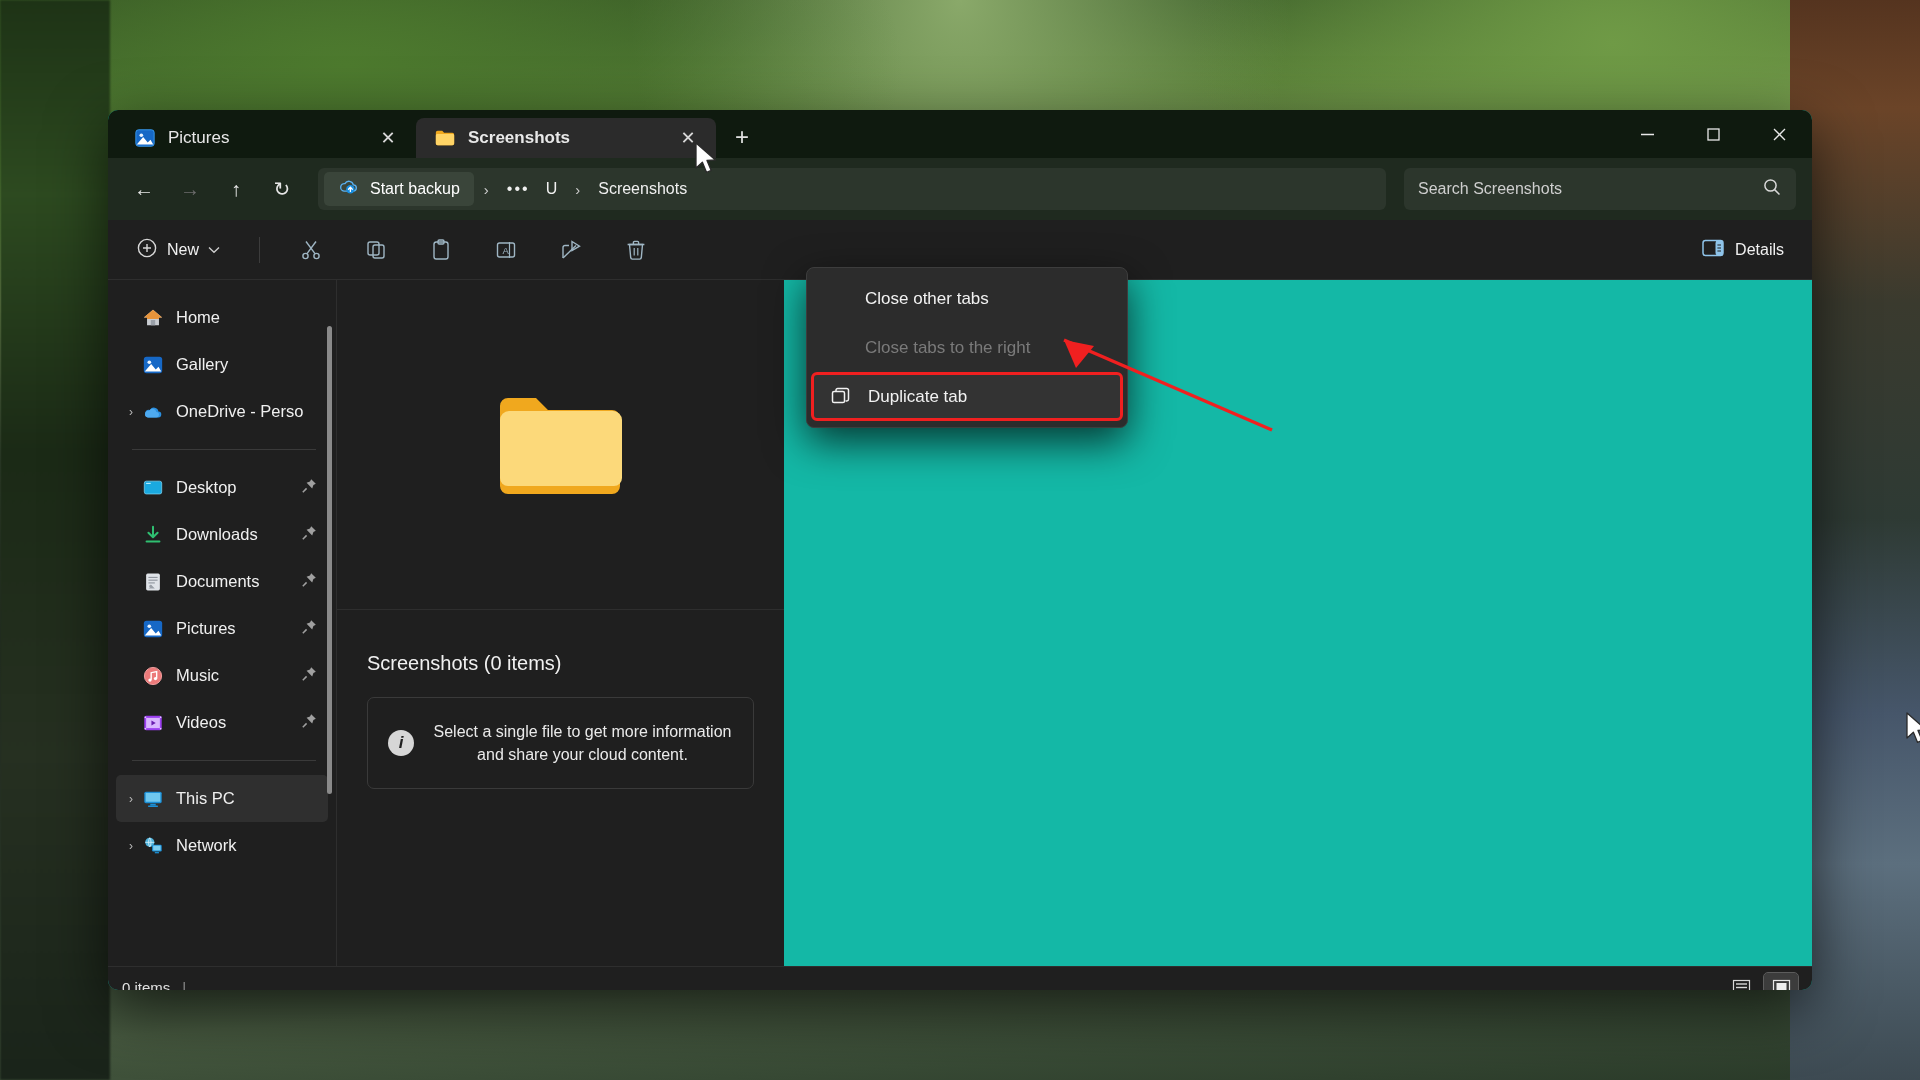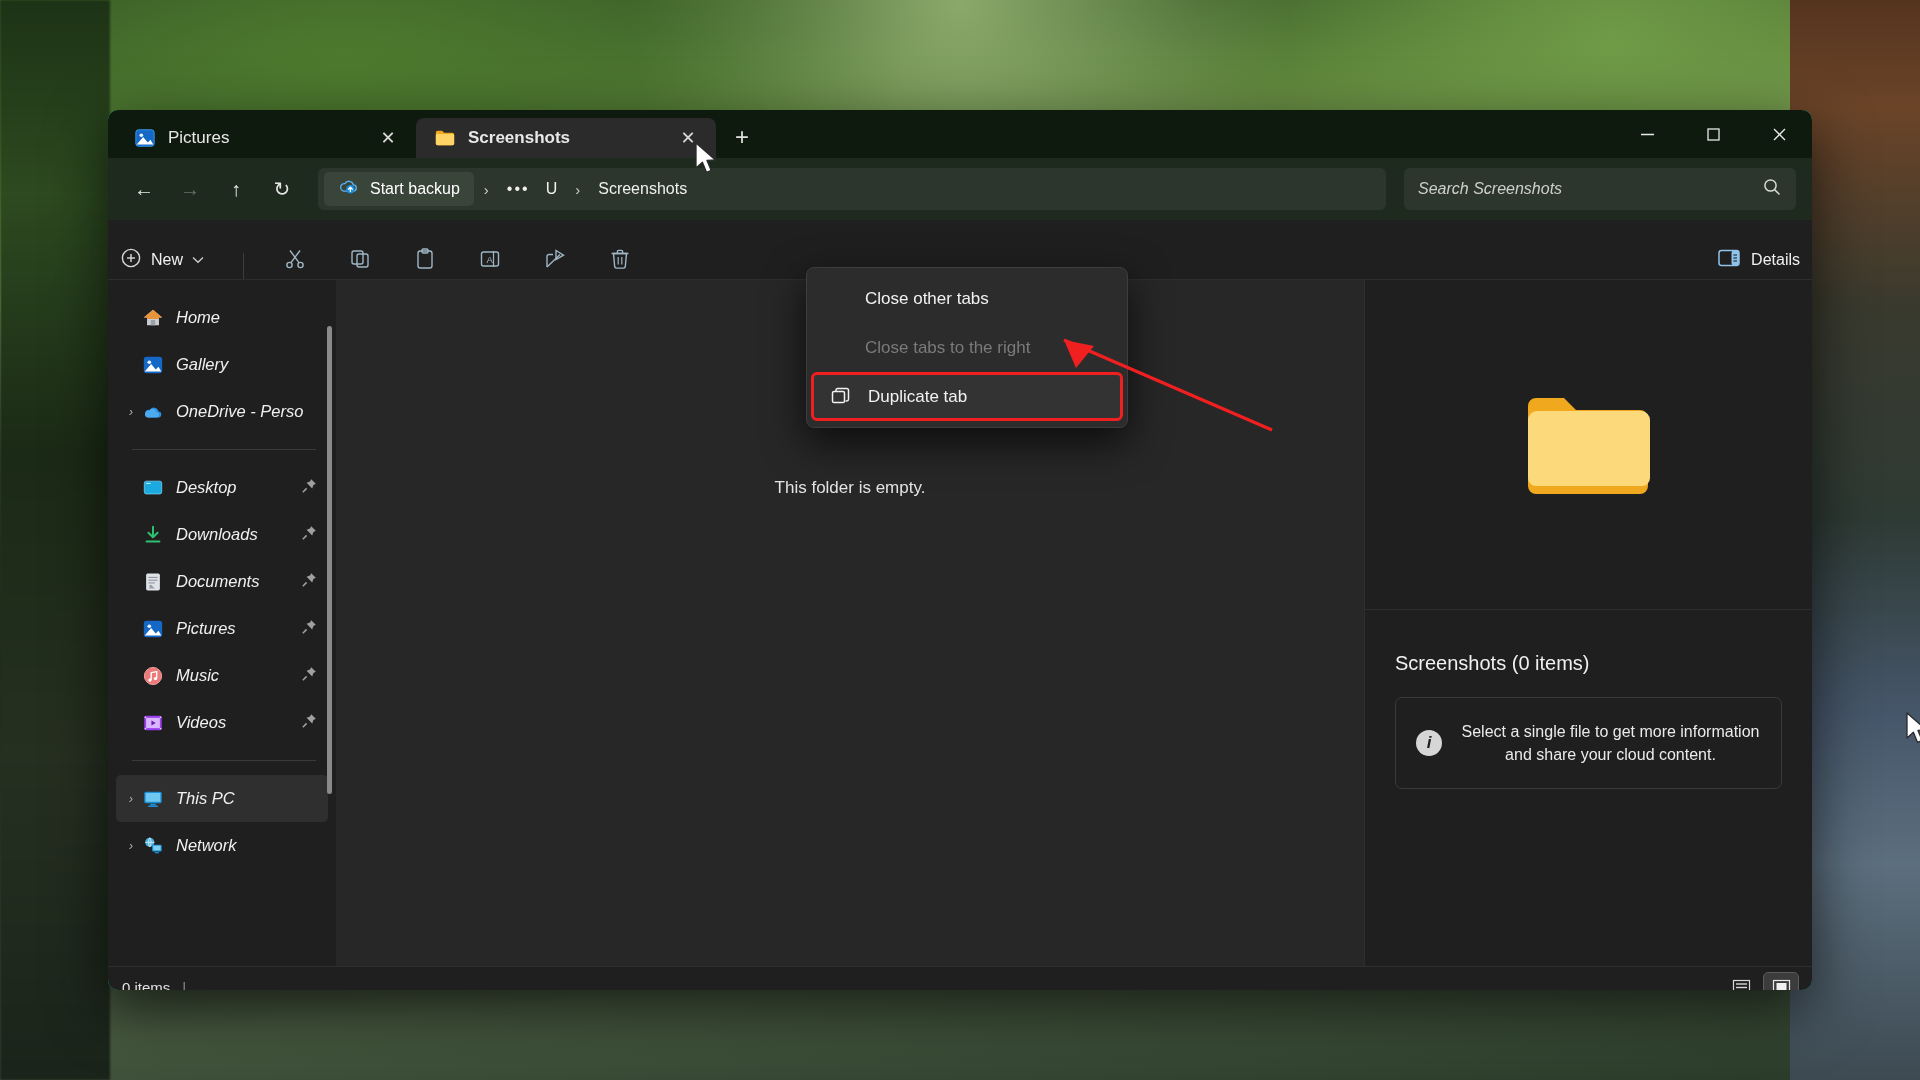--- a/index.html
+++ b/index.html
@@ -100,27 +100,27 @@
     font-size: 16px; white-space: nowrap;
   }
   .crumb-sep { padding: 0 10px; color: #cfcfcf; font-size: 15px; }
   .crumb {
     padding: 0 8px; color: #f0f0f0; font-size: 16px; white-space: nowrap;
   }
   .crumb.ellipsis { letter-spacing: 2px; }
   .searchbox {
     width: 392px; height: 42px; background: #2c362c; border-radius: 6px;
     display: flex; align-items: center; padding: 0 14px; margin-left: 12px;
-    font-size: 16px; color: #cfcfcf; justify-content: space-between; font-style: italic;
+    font-size: 16px; color: #cfcfcf; justify-content: space-between;
   }
 
   
   .cmdbar {
-    height: 60px; background: #1f1f1f; display: flex; align-items: flex-end;
-    padding: 0 0; gap: 17px; border-bottom: 1px solid #2e2e2e;
+    height: 60px; background: #1f1f1f; display: flex; align-items: center;
+    padding: 0 16px; gap: 17px; border-bottom: 1px solid #2e2e2e;
   }
   .newbtn {
     display: flex; align-items: center; gap: 9px; height: 38px; padding: 0 12px;
     border-radius: 6px; font-size: 16px; color: #f0f0f0;
   }
   .cmdsep { width: 1px; height: 26px; background: #3c3c3c; margin: 0 10px; }
   .cmdicon {
     width: 48px; height: 40px; display: flex; align-items: center; justify-content: center;
     border-radius: 6px;
   }
@@ -132,21 +132,20 @@
   
   .body { display: flex; height: 686px; }
   .sidebar {
     width: 228px; background: #1f1f1f; padding-top: 14px; position: relative;
     overflow: hidden;
   }
   .nav-item {
     display: flex; align-items: center; height: 47px; padding-left: 4px;
     margin: 0 8px; border-radius: 5px; font-size: 16.5px; color: #f0f0f0;
     position: relative;
-    font-style: italic;
   }
   .nav-item.selected { background: #2f2f2f; }
   .chev {
     width: 22px; flex: 0 0 22px; text-align: center; font-size: 12px; color: #b9b9b9;
   }
   .nav-ico { width: 22px; height: 22px; flex: 0 0 22px; margin-right: 12px; }
   .nav-label { flex: 1; white-space: nowrap; overflow: hidden; }
   .pin { width: 18px; flex: 0 0 18px; margin-right: 10px; opacity: .75; }
   .divider { height: 1px; background: #3a3a3a; margin: 14px 20px 14px 24px; }
   .sb-scroll {
@@ -579,23 +578,20 @@
             <rect x="12.2" y="11.6" width="8.1" height="5.2" fill="#7fd0f2"></rect>
             <rect x="14" y="18.6" width="4.5" height="1.4" fill="#1b8fd6"></rect>
           </svg>
         </span>
         <span class="nav-label">Network</span>
       </div>
 
       <div class="sb-scroll"></div>
     </div>
 
-    <div class="content">
-      <div class="empty-msg">This folder is empty.</div>
-    </div>
 
     <div class="detailspane">
       <div class="preview">
         <span>
           <svg width="126" height="102" viewBox="0 0 126 102">
             <path d="M2 14a8 8 0 0 1 8-8h28l12 12h64a8 8 0 0 1 8 8v68a8 8 0 0 1-8 8H10a8 8 0 0 1-8-8Z" fill="#f0a81e"></path>
             <path d="M2 28a9 9 0 0 1 9-9h104a9 9 0 0 1 9 9v58a8 8 0 0 1-8 8H10a8 8 0 0 1-8-8Z" fill="#fcd97a"></path>
           </svg>
         </span>
       </div>

